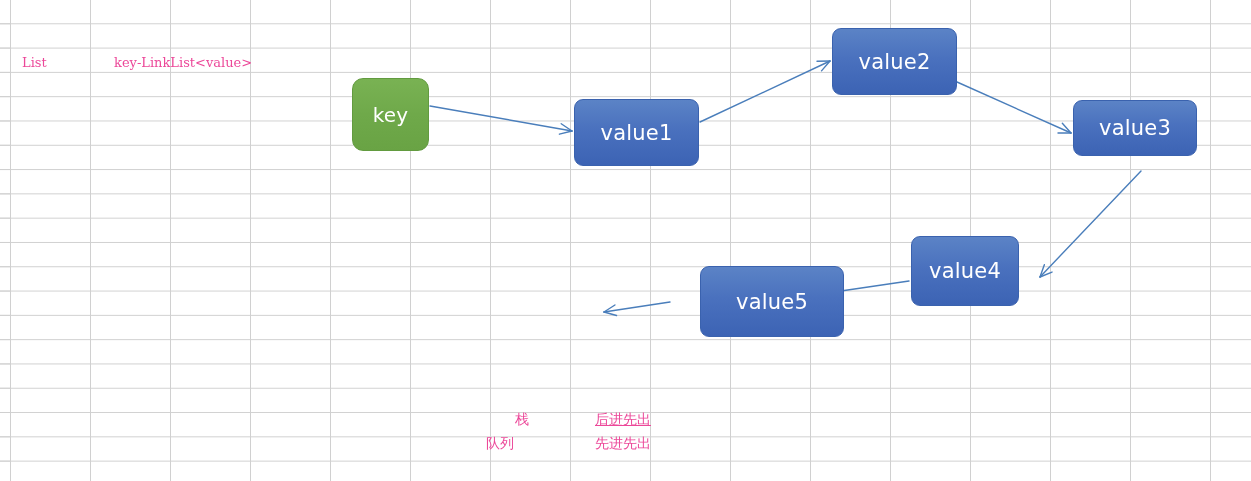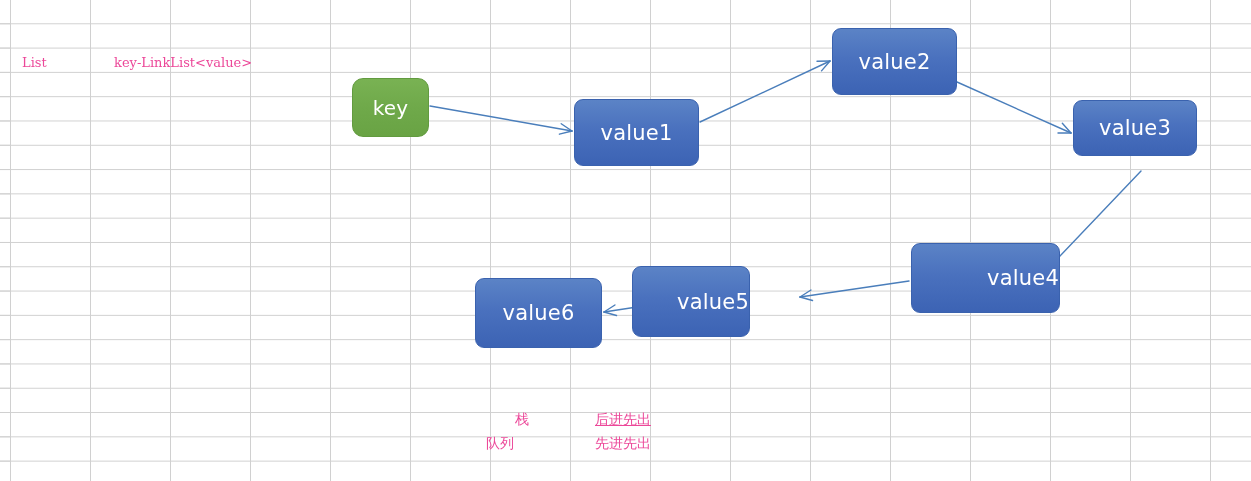--- a/index.html
+++ b/index.html
@@ -117,41 +117,38 @@
         <line x1="1040" y1="277" x2="1052.0260502565418" y2="272.0629851907116" stroke="#4A7EBB" stroke-width="1.4"></line>
         <line x1="909" y1="281" x2="800" y2="297" stroke="#4A7EBB" stroke-width="1.4"></line>
         <line x1="800" y1="297" x2="810.9744414680322" y2="290.03138216970285" stroke="#4A7EBB" stroke-width="1.4"></line>
         <line x1="800" y1="297" x2="812.5141650373198" y2="300.5207489854748" stroke="#4A7EBB" stroke-width="1.4"></line>
         <line x1="670" y1="302" x2="604" y2="312" stroke="#4A7EBB" stroke-width="1.4"></line>
         <line x1="604" y1="312" x2="614.9421062742761" y2="304.98071867763883" stroke="#4A7EBB" stroke-width="1.4"></line>
         <line x1="604" y1="312" x2="616.5303087183204" y2="315.4628548083314" stroke="#4A7EBB" stroke-width="1.4"></line>
       </g>
   </svg>
 
-  <div class="node green key-node" style="left:352px; top:78px; width:77px; height:59px;">
+  <div class="node green key-node" style="left:352px; top:78px; width:77px; height:73px;">
     <span>key</span>
   </div>
 
   <div class="node blue" style="left:574px; top:99px; width:125px; height:67px;">
     <span>value1</span>
   </div>
 
   <div class="node blue" style="left:832px; top:28px; width:125px; height:67px;">
     <span>value2</span>
   </div>
 
   <div class="node blue" style="left:1073px; top:100px; width:124px; height:56px;">
     <span>value3</span>
   </div>
 
-  <div class="node blue" style="left:911px; top:243px; width:149px; height:70px;justify-content:flex-end;">
+  <div class="node blue" style="left:911px; top:236px; width:108px; height:70px;">
     <span>value4</span>
   </div>
 
-  <div class="node blue" style="left:632px; top:266px; width:118px; height:71px;justify-content:flex-end;">
+  <div class="node blue" style="left:700px; top:266px; width:144px; height:71px;">
     <span>value5</span>
   </div>
 
-  <div class="node blue" style="left:475px; top:278px; width:127px; height:70px;">
-    <span>value6</span>
-  </div>
 
 </div>
 
 </body></html>

